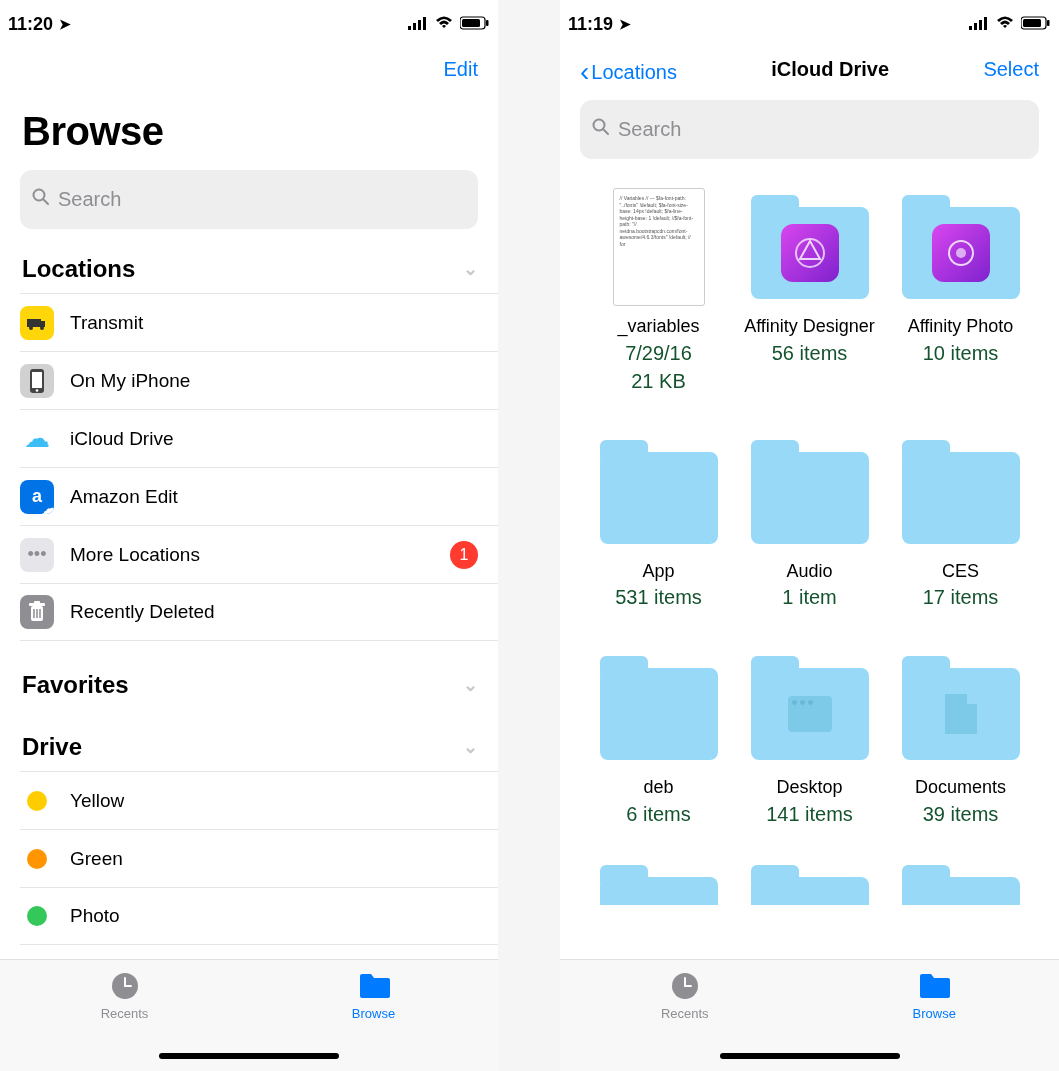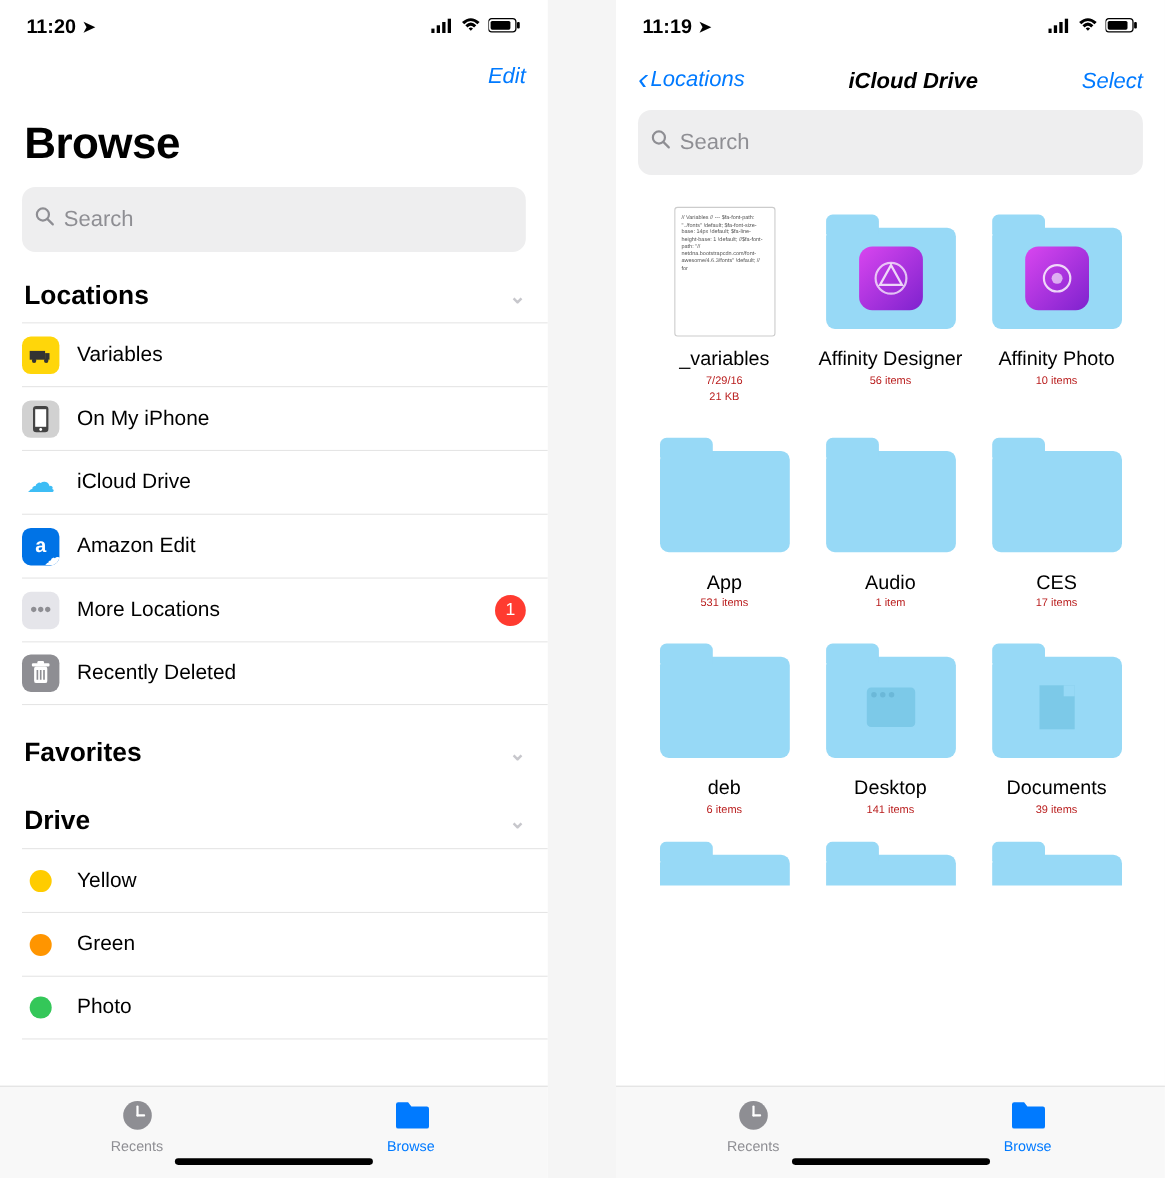--- a/index.html
+++ b/index.html
@@ -20,36 +20,35 @@
 .phone-left { width: 498px; }
 .gap { width: 62px; background: #f5f5f5; }
 .phone-right { width: 499px; }
 
 
 .status-bar {
   height: 48px;
   display: flex;
   align-items: center;
   justify-content: space-between;
-  padding: 0 24px;
+  padding: 0 8px;
   font-weight: 600;
   font-size: 18px;
 }
 .status-left { display: flex; align-items: center; gap: 6px; }
 .status-right { display: flex; align-items: center; gap: 6px; }
 .location-arrow { font-size: 14px; }
 
 
 .nav-bar {
   display: flex;
-  align-items: flex-end;
+  align-items: flex-start;
   justify-content: space-between;
   padding: 10px 20px 8px;
   font-size: 20px;
-  font-style: italic;
 }
 .nav-left { display: flex; align-items: center; color: #007aff; font-size: 20px; }
 .nav-title { font-weight: 600; font-size: 20px; }
 .nav-right { color: #007aff; font-size: 20px; }
 .back-chevron { font-size: 28px; font-weight: 400; margin-right: 2px; line-height: 1; }
 
 
 .large-title {
   font-size: 40px;
   font-weight: 800;
@@ -135,21 +134,21 @@
 .icon-more { background: #e5e5ea; color: #8e8e93; }
 .icon-trash { background: #8e8e93; color: #fff; }
 
 
 .scroll-area { flex: 1; overflow: hidden; }
 
 
 .grid {
   display: grid;
   grid-template-columns: repeat(3, 1fr);
-  gap: 22px 10px;
+  gap: 38px 10px;
   padding: 14px 28px 0;
 }
 .grid-item {
   display: flex;
   flex-direction: column;
   align-items: center;
   text-align: center;
 }
 .thumb {
   width: 120px;
@@ -199,25 +198,25 @@
   border-radius: 3px;
   background: #fff;
   font-size: 5px;
   padding: 6px;
   color: #555;
   text-align: left;
   overflow: hidden;
   line-height: 1.3;
 }
 .item-name { font-size: 18px; font-weight: 400; line-height: 1.25; }
-.item-meta { font-size: 10px; color: #b91c1c; margin-top: 2px; line-height: 1.3; }
+.item-meta { font-size: 20px; color: #14532d; margin-top: 2px; line-height: 1.3; }
 
 
 .tab-bar {
-  height: 84px;
+  height: 112px;
   display: flex;
   border-top: 1px solid #e0e0e0;
   background: rgba(248,248,248,0.94);
   position: relative;
 }
 .tab {
   flex: 1;
   display: flex;
   flex-direction: column;
   align-items: center;
@@ -304,21 +303,21 @@
     <div class="list">
       <div class="list-row">
         <div class="list-icon icon-transmit">
             <svg width="24" height="16" viewBox="0 0 24 16">
               <rect x="2" y="4" width="14" height="8" fill="#333"></rect>
               <rect x="16" y="6" width="4" height="6" fill="#333"></rect>
               <circle cx="6" cy="13" r="2" fill="#333"></circle>
               <circle cx="17" cy="13" r="2" fill="#333"></circle>
             </svg>
           </div>
-        <span class="list-label">Variables</span>
+        <span class="list-label">Transmit</span>
       </div>
       <div class="list-row">
         <div class="list-icon icon-iphone">
             <svg width="16" height="26" viewBox="0 0 16 26">
               <rect x="1" y="1" width="14" height="24" rx="3" fill="#444"></rect>
               <rect x="3" y="4" width="10" height="16" fill="#fff"></rect>
               <circle cx="8" cy="22.5" r="1.3" fill="#fff"></circle>
             </svg>
           </div>
         <span class="list-label">On My iPhone</span>

